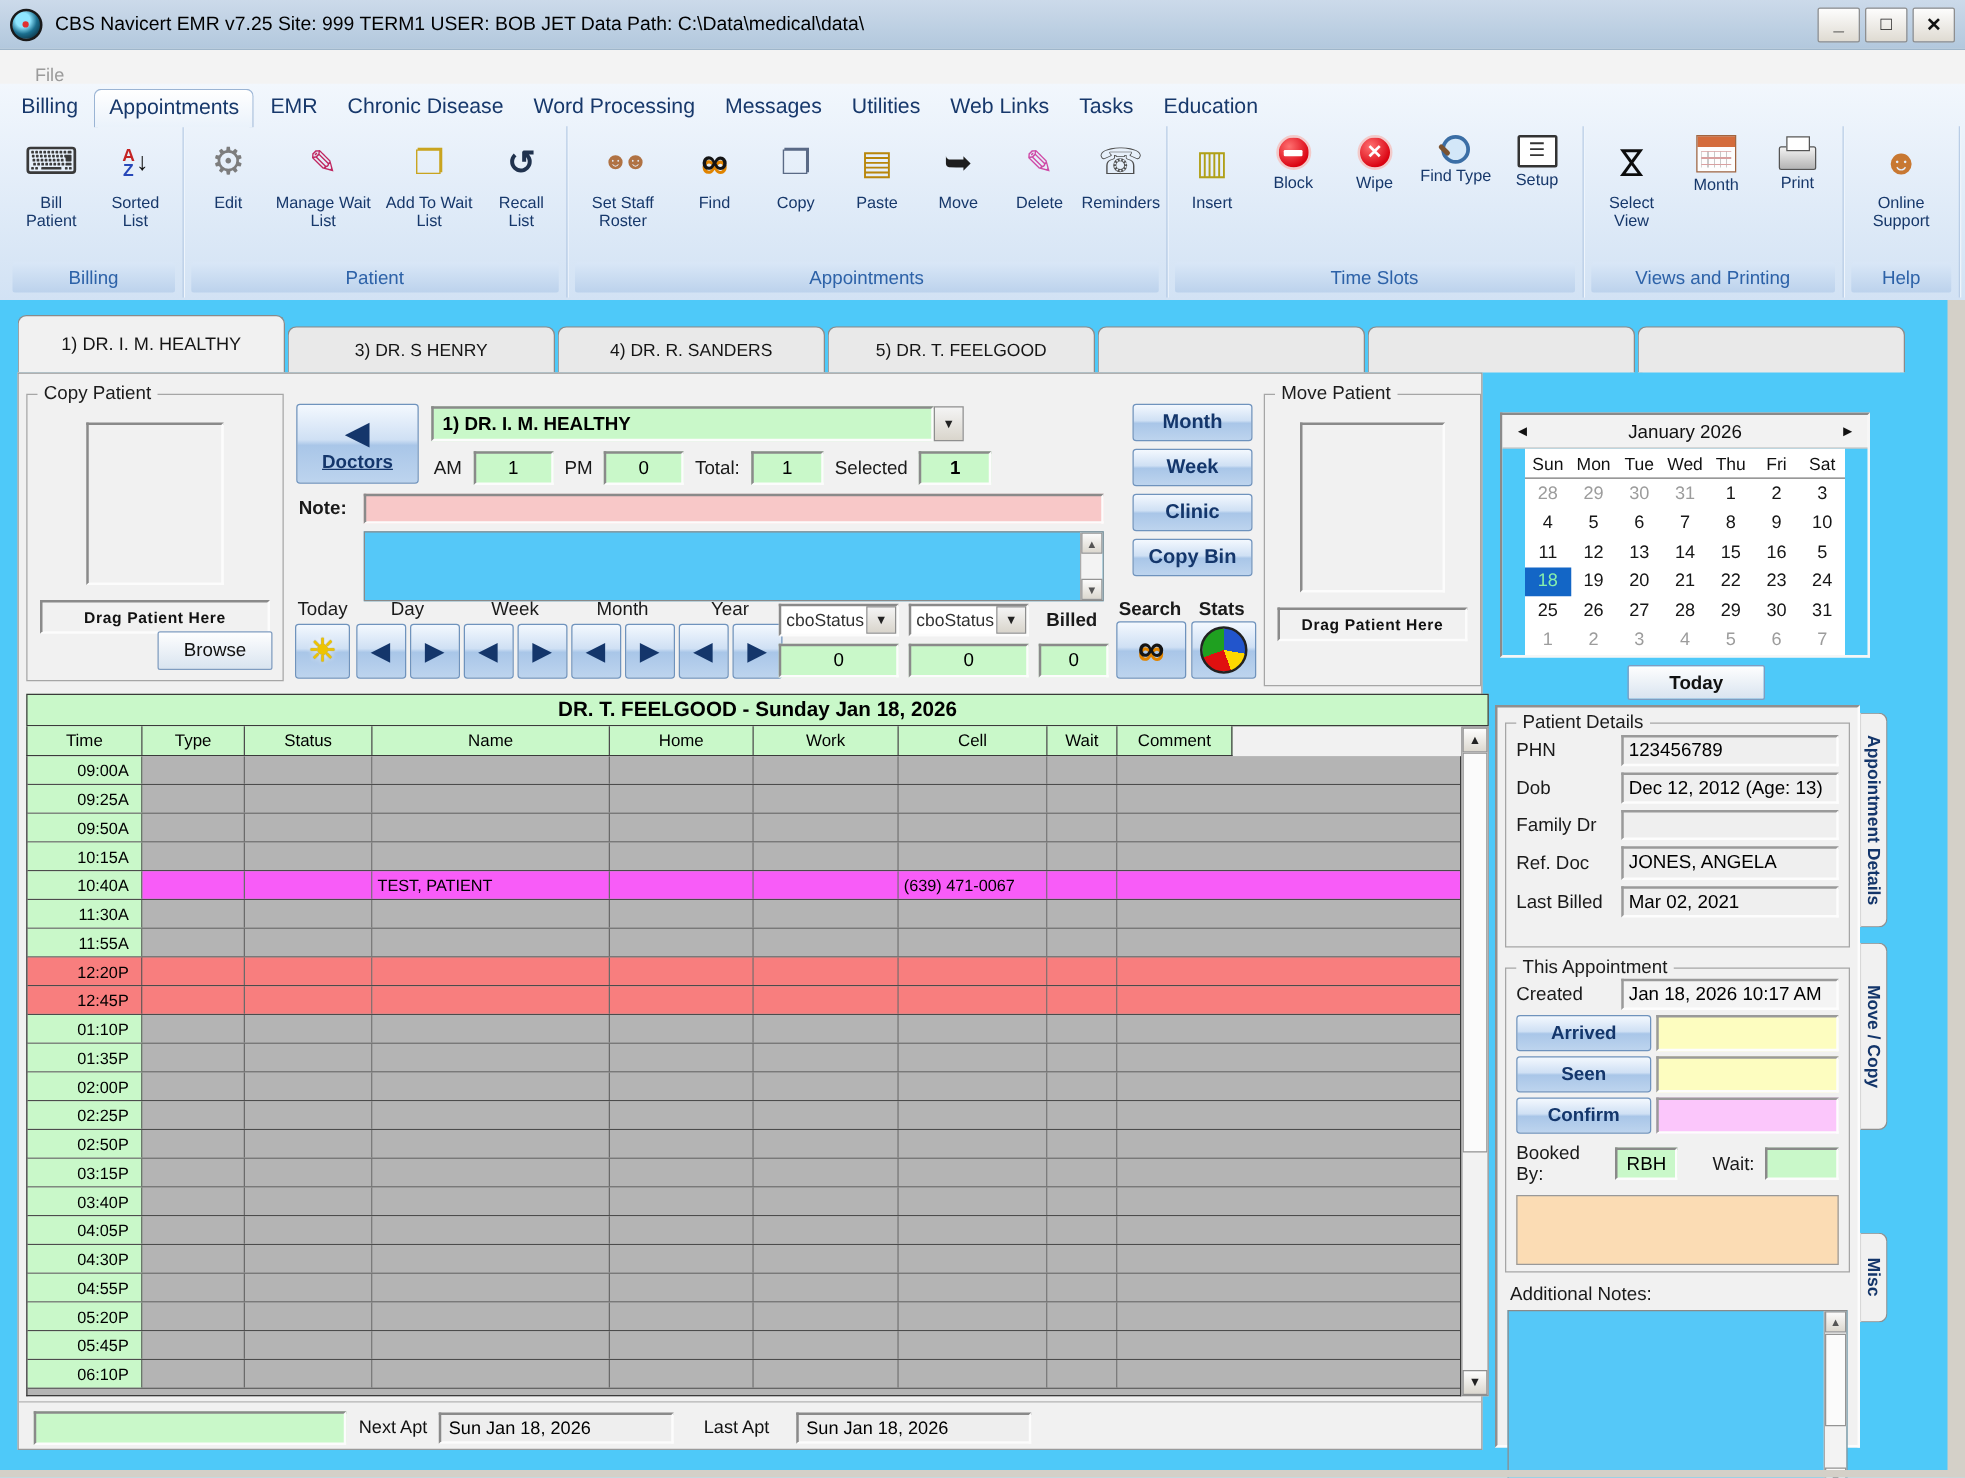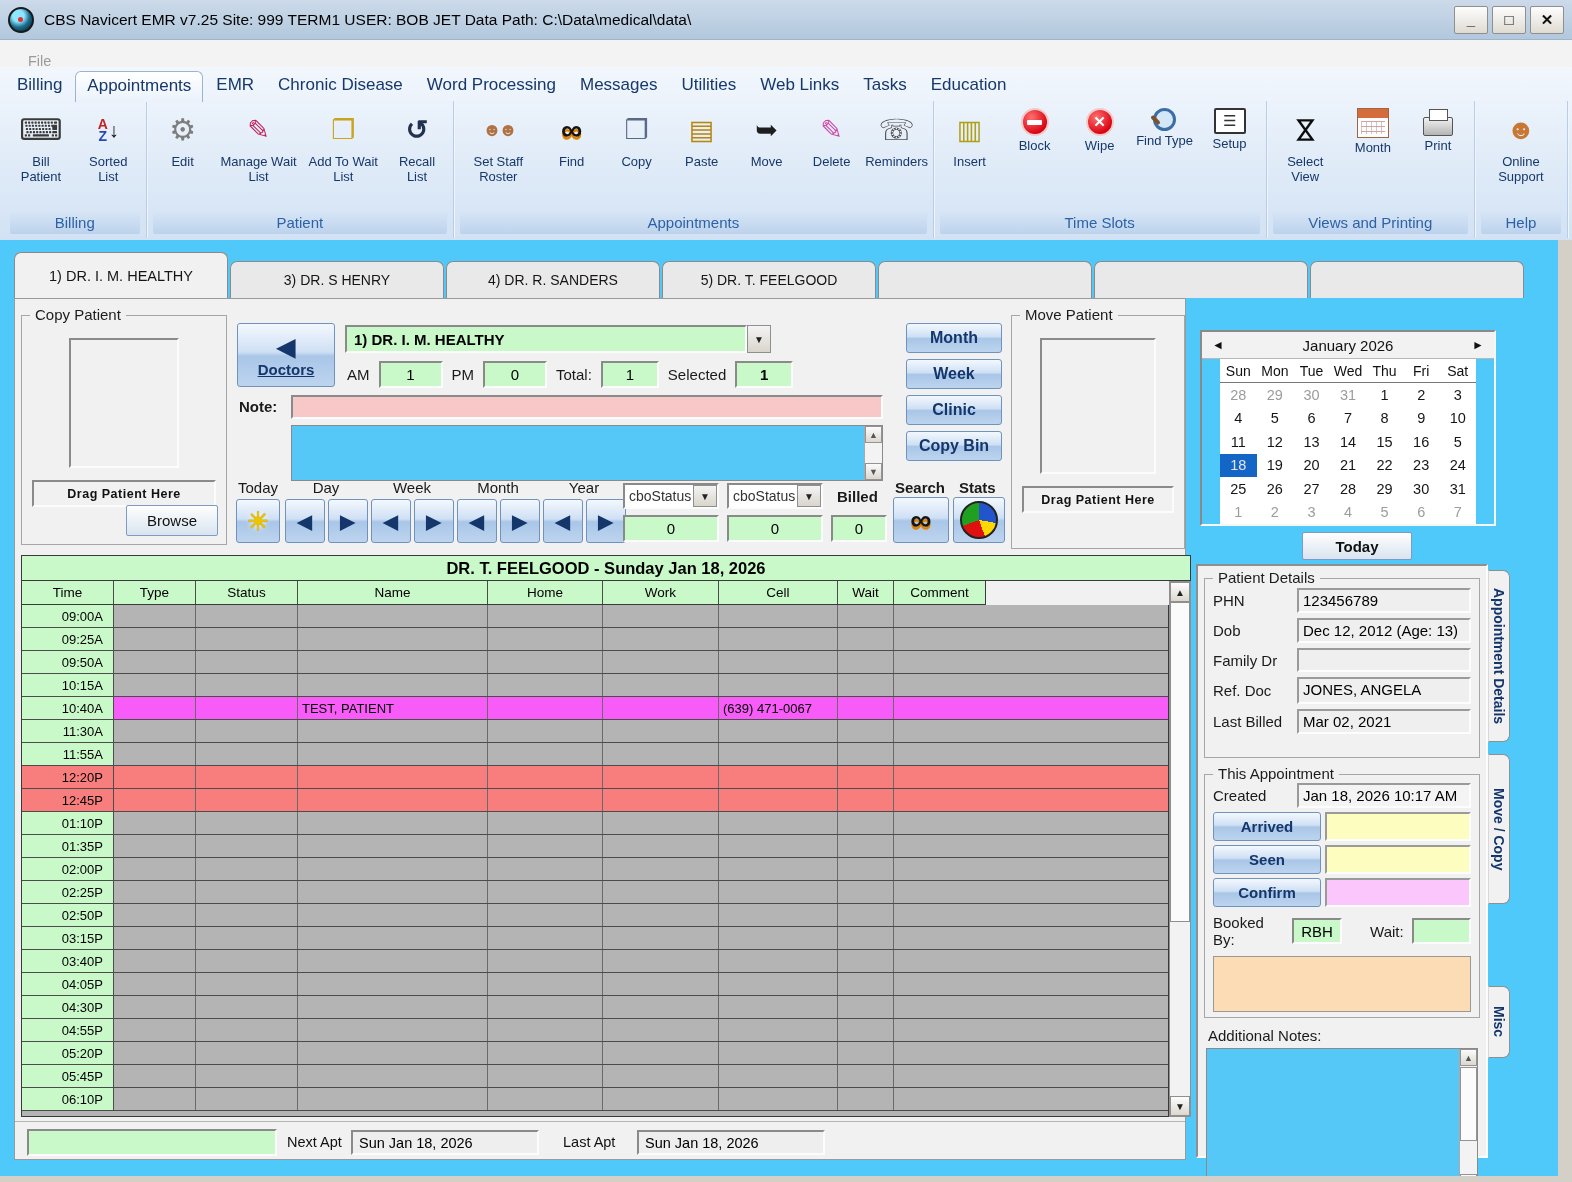--- a/index.html
+++ b/index.html
@@ -117,21 +117,21 @@
   .calnav{height:27px;background:#f2f2f2;border-bottom:1px solid #b8b8b8;display:flex;align-items:center;padding:0 10px;box-sizing:border-box}
   .calnav .mon{flex:1;text-align:center;font-size:15px;color:#111}
   .calarr{font-size:12px;color:#111}
   .calgrid{position:absolute;left:0;right:0;top:27px;bottom:0;background:#4ec9f9;padding:0 18px;box-sizing:border-box}
   .calinner{background:#fff;height:100%;display:flex;flex-direction:column}
   .calhead{display:flex;height:24px;border-bottom:1px solid #777;box-sizing:border-box}
   .calhead div{flex:1;display:flex;align-items:center;justify-content:center;font-size:14px;color:#111}
   .calrow{display:flex;flex:1}
   .calcell{flex:1;display:flex;align-items:center;justify-content:center;font-size:14.5px;color:#161616}
   .calcell.m{color:#9c9c9c}
-  .calcell.sel{background:#1366c6;color:#e5e5e5}
+  .calcell.sel{background:#1366c6;color:#86efac}
   .todaybtn{position:absolute;left:1302px;top:292px;width:110px;height:28px;font-size:15px}
   .sidepanel{position:absolute;left:1196px;top:324px;width:292px;height:594px;background:#f1f1f1;border:2px solid;border-color:#8f8f8f #fcfcfc #fcfcfc #8f8f8f;box-sizing:border-box}
   .pdrow{display:flex;align-items:center;margin:5px 8px 0}
   .pdrow .pl{width:84px;font-size:15px;color:#1a1a1a;flex:0 0 auto}
   .pdval{flex:1;min-height:24px;background:#efefef;border:2px solid;border-color:#9a9a9a #fdfdfd #fdfdfd #9a9a9a;font-size:15px;color:#000;padding:1px 4px;box-sizing:border-box;overflow:hidden;line-height:19px}
   .pdval.clip2{height:27px;white-space:normal}
   .tarow{display:flex;margin:4px 8px 0;gap:4px}
   .tabtn{width:108px;height:29px;font-size:15px}
   .tafield{flex:1;border:2px solid;border-color:#9a9a9a #fdfdfd #fdfdfd #9a9a9a;box-sizing:border-box}
   .bookrow{display:flex;align-items:center;margin:7px 8px 0;font-size:15px;color:#1a1a1a}

